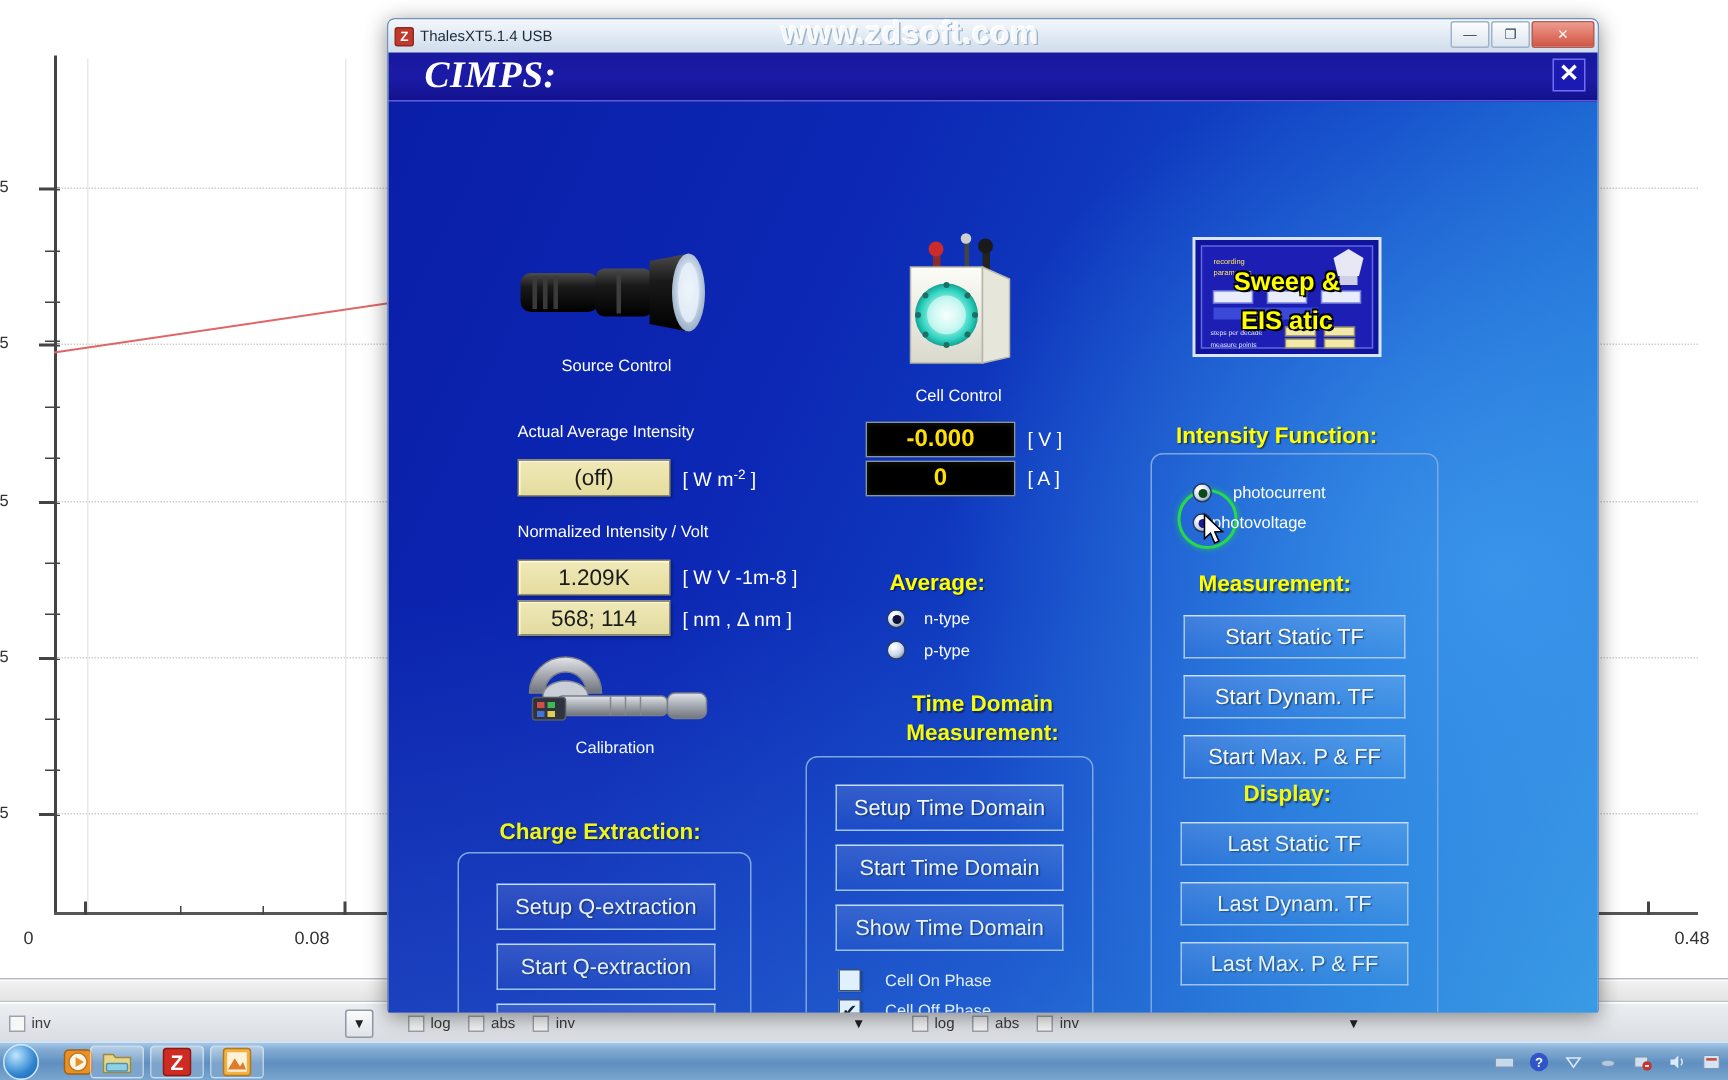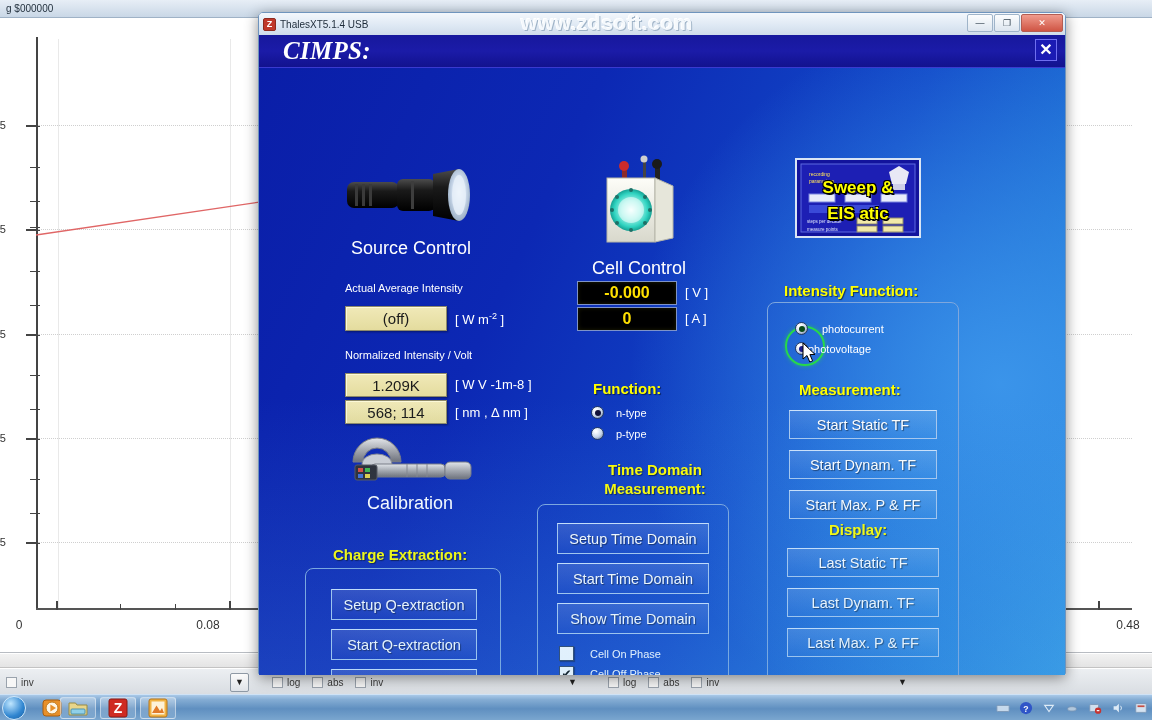--- a/index.html
+++ b/index.html
@@ -187,21 +187,21 @@
     pointer-events: none;
   }
 
   
   .lbl-white { color: #ffffff; font-size: 11px; }
   .lbl-yellow {
     color: #ffff00; font-size: 15px; font-weight: bold;
     text-shadow: 1px 1px 1px rgba(0,0,0,.55);
   }
   .icon-cap {
-    position: absolute; color: #ffffff; font-size: 18px;
+    position: absolute; color: #ffffff; font-size: 11px;
     text-align: center; white-space: nowrap;
   }
 
   
   .beige-field {
     background: linear-gradient(#f0e9b8,#e4dc9e);
     border: 1px solid #8e8a6a;
     box-shadow: inset 1px 1px 0 #fdf9d8, 1px 1px 2px rgba(0,0,0,.4);
     color: #1a1a1a; font-size: 15px;
     display: flex; align-items: center; justify-content: center;
@@ -259,23 +259,20 @@
   .cursor-arrow { position: absolute; pointer-events: none; }
 
   
   .icon-box { position: absolute; }
 </style>
 </head>
 <body>
 
 <div id="bg-app">
 
-  <div class="bg-titlebar">
-    <span>g $000000</span>
-  </div>
 
   <div class="plot-area">
     <div class="axis-spine-l"></div>
 
     <div class="ytick major" style="top:106px"></div>
     <div class="ylabel" style="top:106px">-5</div>
     <div class="gridline-h" style="top:106px"></div>
 
     <div class="ytick" style="top:148px"></div>
     <div class="ytick" style="top:182px"></div>
@@ -524,21 +521,21 @@
     <div class="group-frame" style="left:46px; top:500px; width:196px; height:140px;"></div>
     <div class="btn3d" style="left:72px; top:521px; width:146px; height:31px;">Setup Q-extraction</div>
     <div class="btn3d" style="left:72px; top:561px; width:146px; height:31px;">Start Q-extraction</div>
     <div class="btn3d" style="left:72px; top:601px; width:146px; height:31px;">Last Q-extraction</div>
 
     <div class="lcd-field" style="position:absolute; left:318px; top:213px; width:100px; height:24px;">-0.000</div>
     <div class="unit" style="left:426px; top:217px;">[ V ]</div>
     <div class="lcd-field" style="position:absolute; left:318px; top:239px; width:100px; height:24px;">0</div>
     <div class="unit" style="left:426px; top:243px;">[ A ]</div>
 
-    <div class="lbl-yellow" style="position:absolute; left:334px; top:312px;">Function:</div>
+    <div class="lbl-yellow" style="position:absolute; left:334px; top:312px;">Average:</div>
     <div style="position:absolute; left:332px; top:338px; display:flex; align-items:center; gap:12px;">
       <span class="radio on">
           <span class="dot"></span>
         </span>
       <span class="lbl-white">n-type</span>
     </div>
     <div style="position:absolute; left:332px; top:359px; display:flex; align-items:center; gap:12px;">
       <span class="radio">
           <span class="dot"></span>
         </span>

